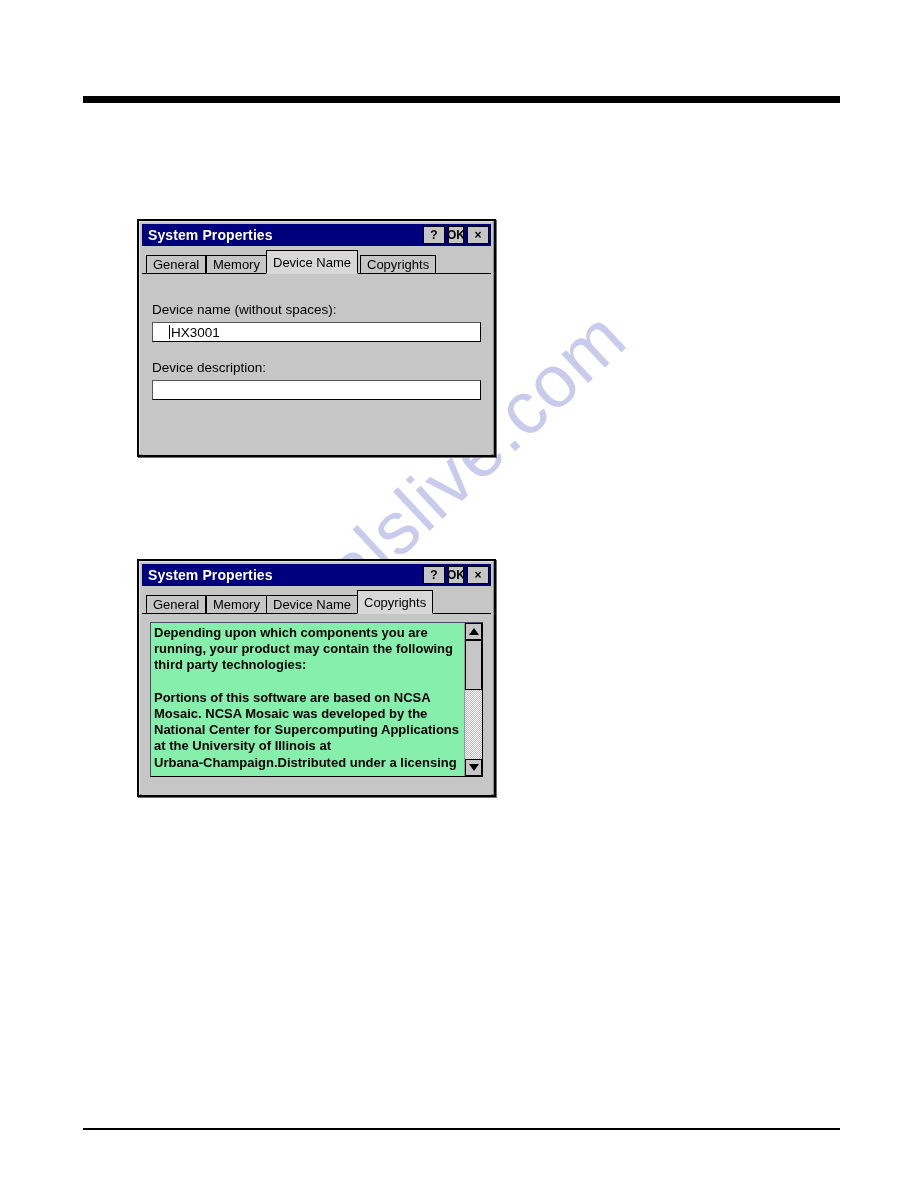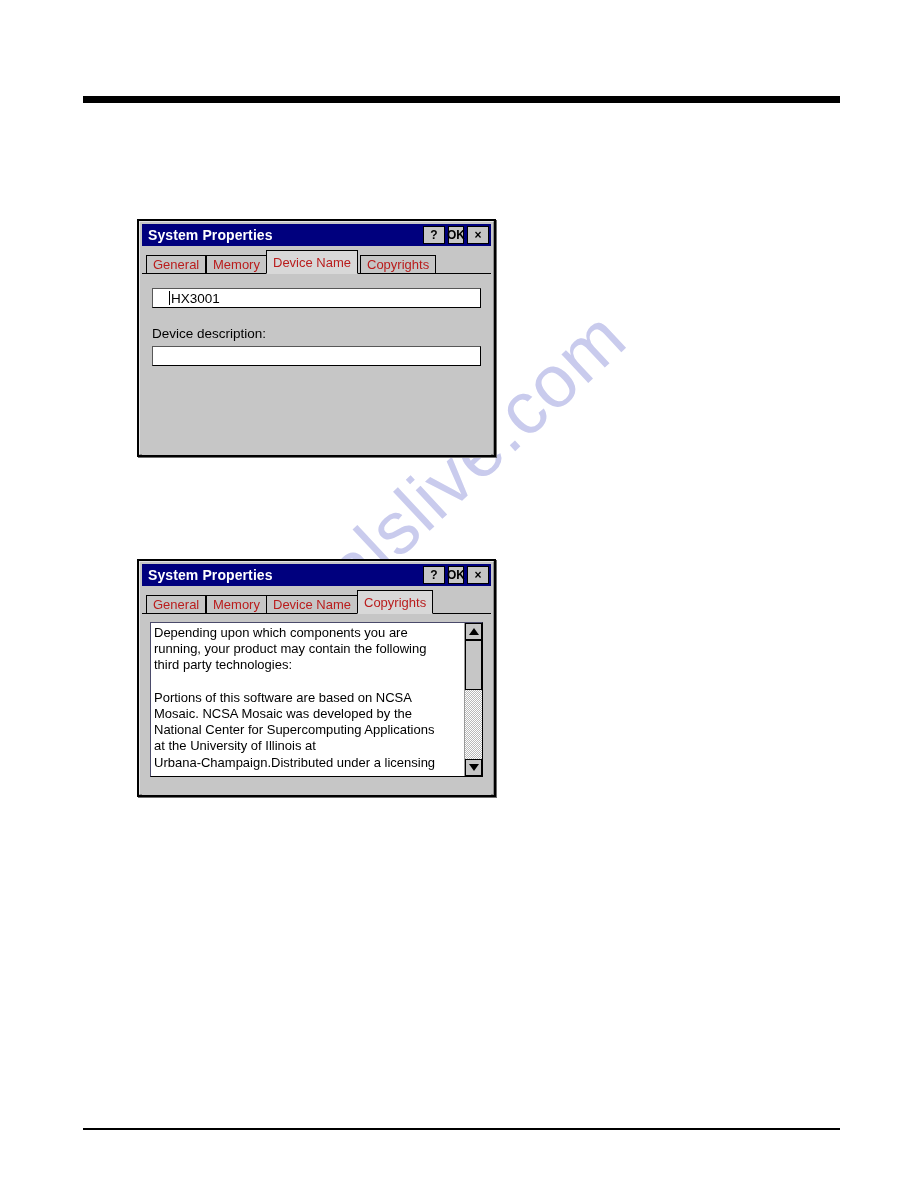--- a/index.html
+++ b/index.html
@@ -130,21 +130,21 @@
   .tab {
     position: absolute;
     bottom: 0;
     box-sizing: border-box;
     background: #c6c6c6;
     border: 1px solid #000000;
     border-bottom: none;
     height: 19px;
     padding: 0 6px;
     font-size: 13px;
-    color: #b91c1c;
+    color: #000000;
     line-height: 18px;
     white-space: nowrap;
   }
   .tab.active {
     background: #d8d8d8;
     height: 24px;
     line-height: 23px;
     z-index: 3;
     border-bottom: 1px solid #d8d8d8;
   }
@@ -183,25 +183,26 @@
     width: 1px;
     height: 14px;
     background: #000000;
     margin-right: 1px;
   }
 
   
   .textarea-wrap {
     position: relative;
     box-sizing: border-box;
-    background: #ffffff;
+    background: #86efac;
     border: 1px solid #000000;
     border-top-color: #4a4a6a;
     border-left-color: #4a4a6a;
     display: flex;
+    font-weight: bold;
   }
   .textarea-body {
     flex: 1 1 auto;
     padding: 2px 3px 0 3px;
     font-size: 13px;
     line-height: 16.2px;
     color: #000000;
     overflow: hidden;
     white-space: pre-wrap;
   }
@@ -272,20 +273,21 @@
 
     <div class="tabstrip">
       <div class="tab" style="left:4px;">General</div>
       <div class="tab" style="left:64px;">Memory</div>
       <div class="tab active" style="left:124px;">Device Name</div>
       <div class="tab" style="left:218px;">Copyrights</div>
     </div>
 
     <div class="tabpage" style="height:182px; padding:10px 10px 0 10px;">
 
+      <div class="field-label" style="margin-top:17px;">Device name (without spaces):</div>
       <div class="textbox" style="margin-top:4px;">
         <span class="caret"></span>
           <span>HX3001</span>
       </div>
 
       <div class="field-label" style="margin-top:17px;">Device description:</div>
       <div class="textbox" style="margin-top:4px;">
         <span></span>
       </div>
     </div>

